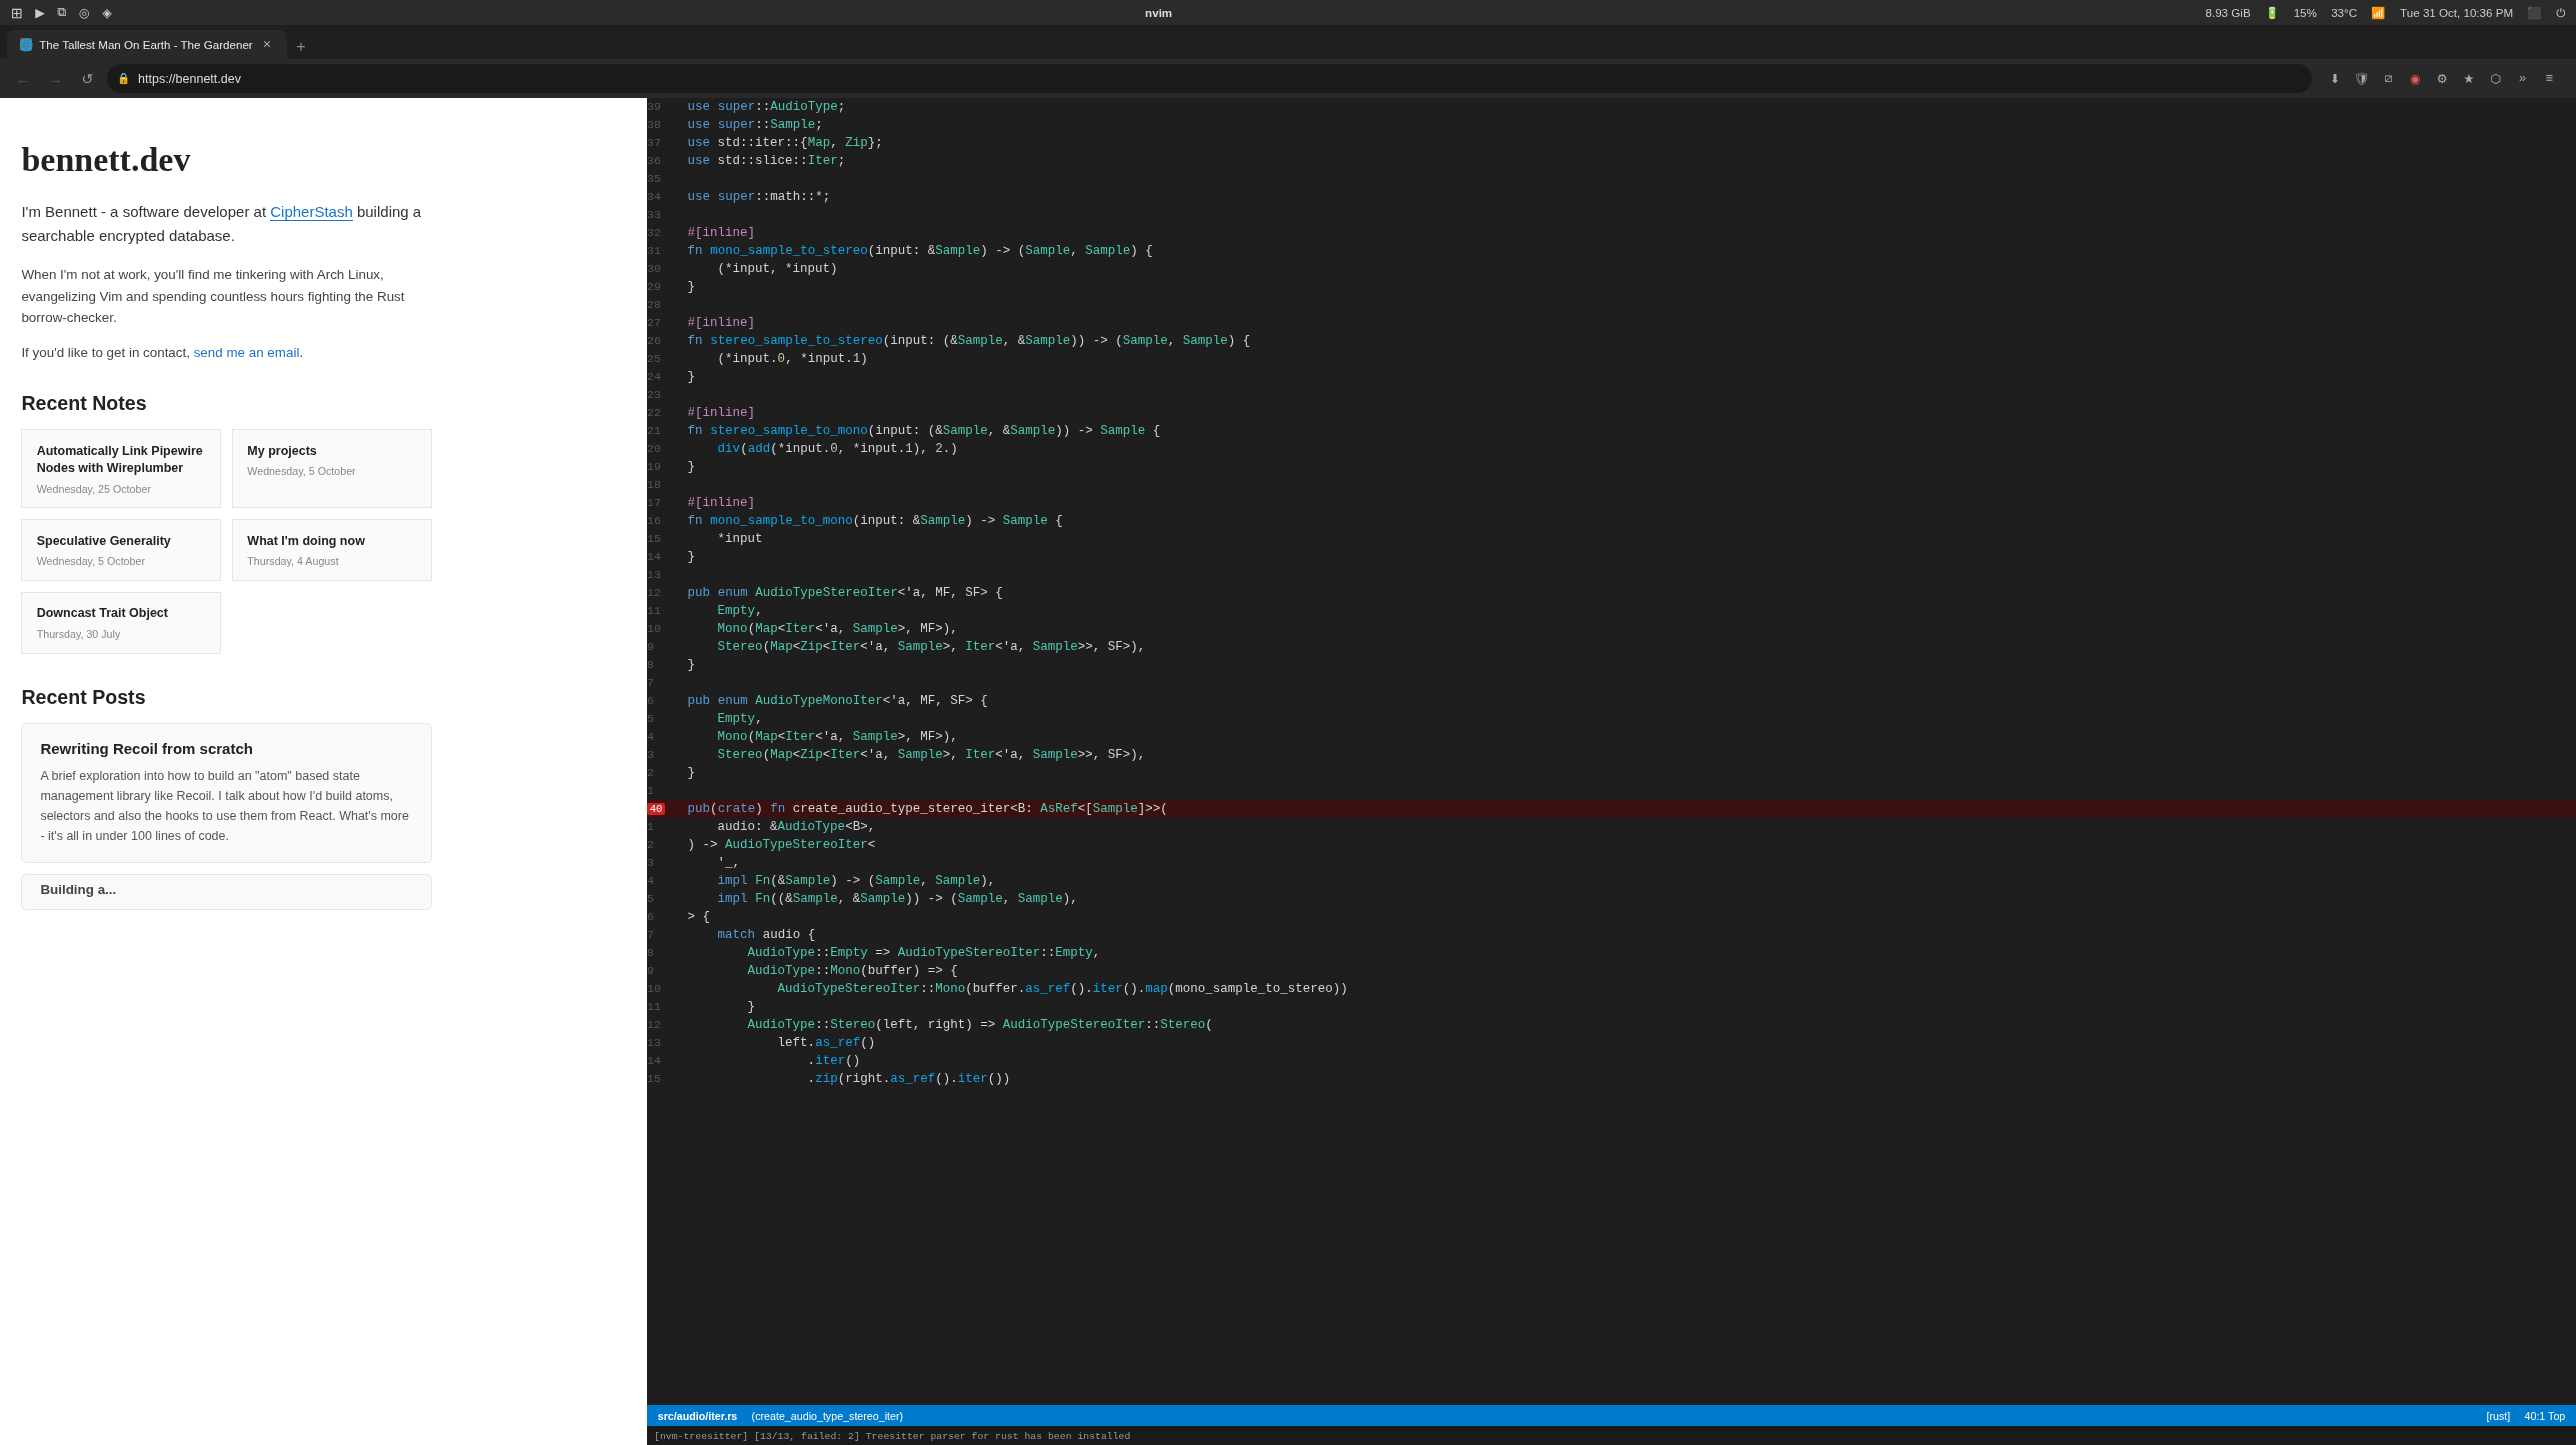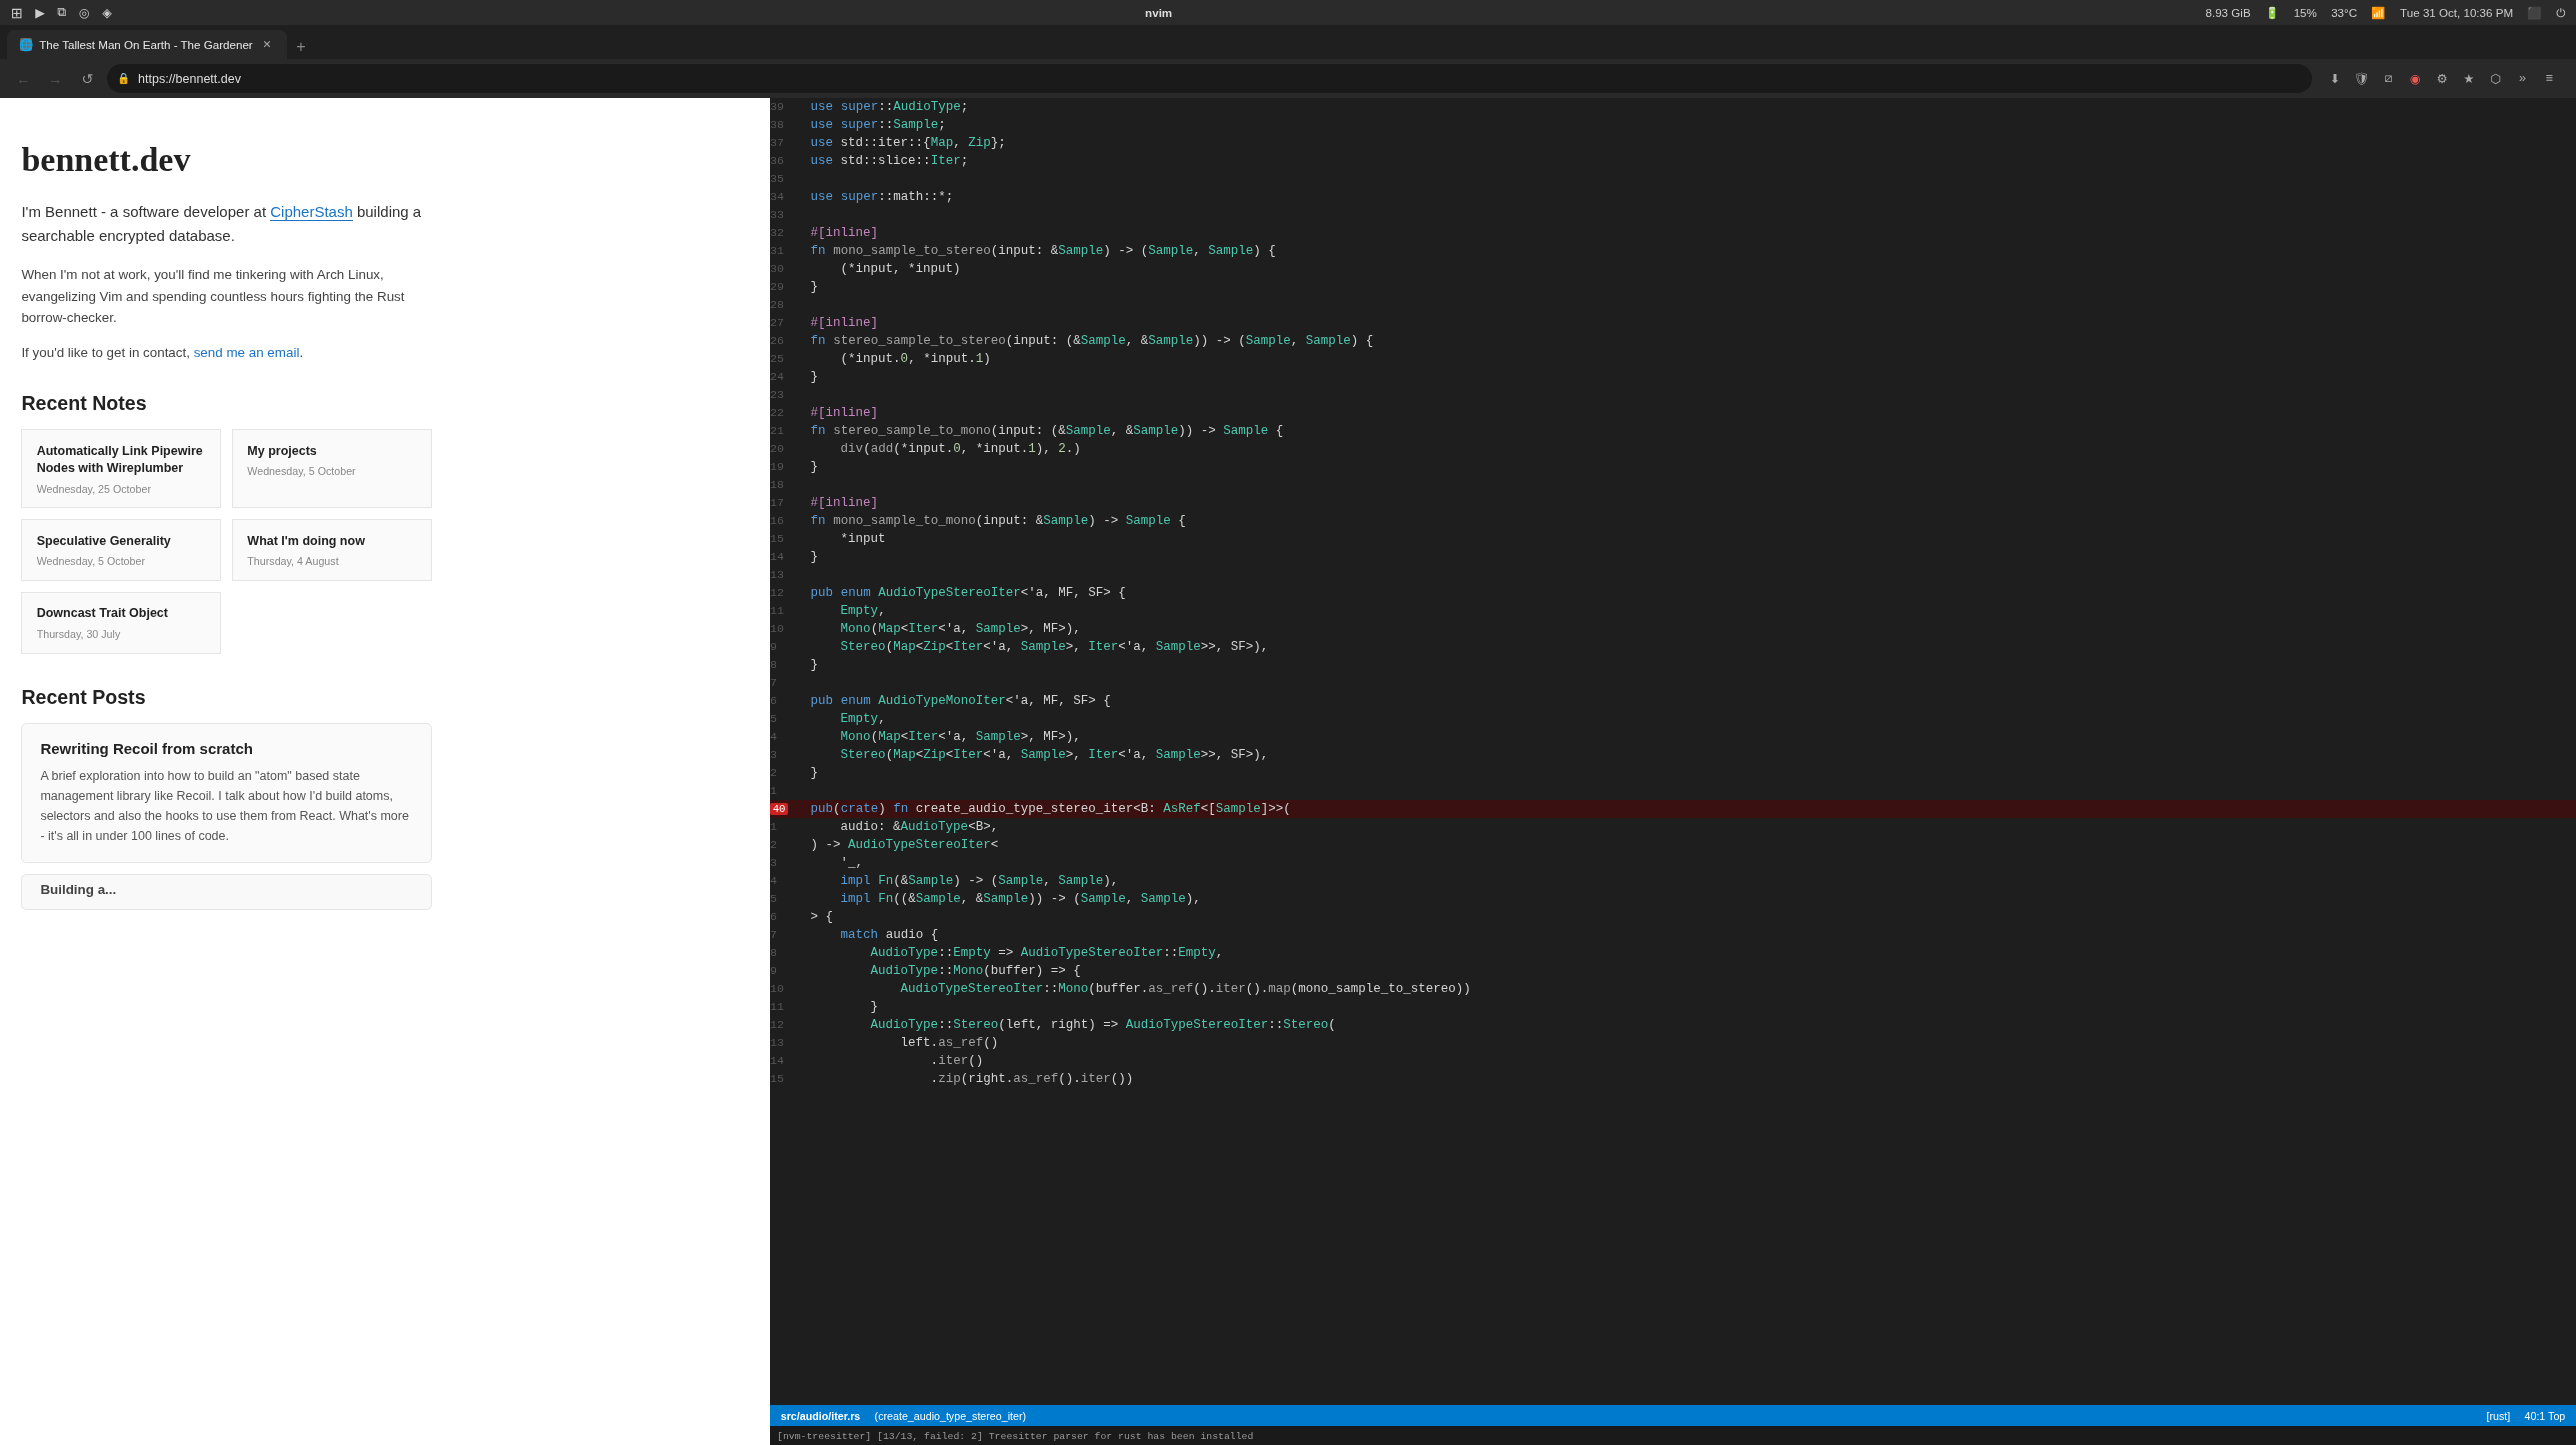--- a/index.html
+++ b/index.html
@@ -130,21 +130,21 @@
 
     
     .main-split {
       display: flex;
       flex: 1;
       overflow: hidden;
     }
 
     
     .browser-viewport {
-      width: 770px;
+      width: 647px;
       background: #ffffff;
       overflow-y: auto;
       flex-shrink: 0;
     }
     .blog-content {
       padding: 43px 32px 43px 21.4px;
       max-width: 464px;
     }
     .blog-title {
       font-size: 34px;
@@ -261,21 +261,21 @@
       font-size: 11.6px;
     }
     .line-content {
       color: #d4d4d4;
       padding-left: 3.6px;
       white-space: pre;
     }
     
     .kw { color: #569cd6; }
     .type { color: #4ec9b0; }
-    .fn-name { color: #a3a3a3; }
+    .fn-name { color: #0ea5e9; }
     .attr { color: #c586c0; }
     .num { color: #b5cea8; }
     .err-line { background: #3a1010; }
 
     .status-bar {
       height: 21.4px;
       background: #007acc;
       display: flex;
       align-items: center;
       padding: 0 10.7px;

